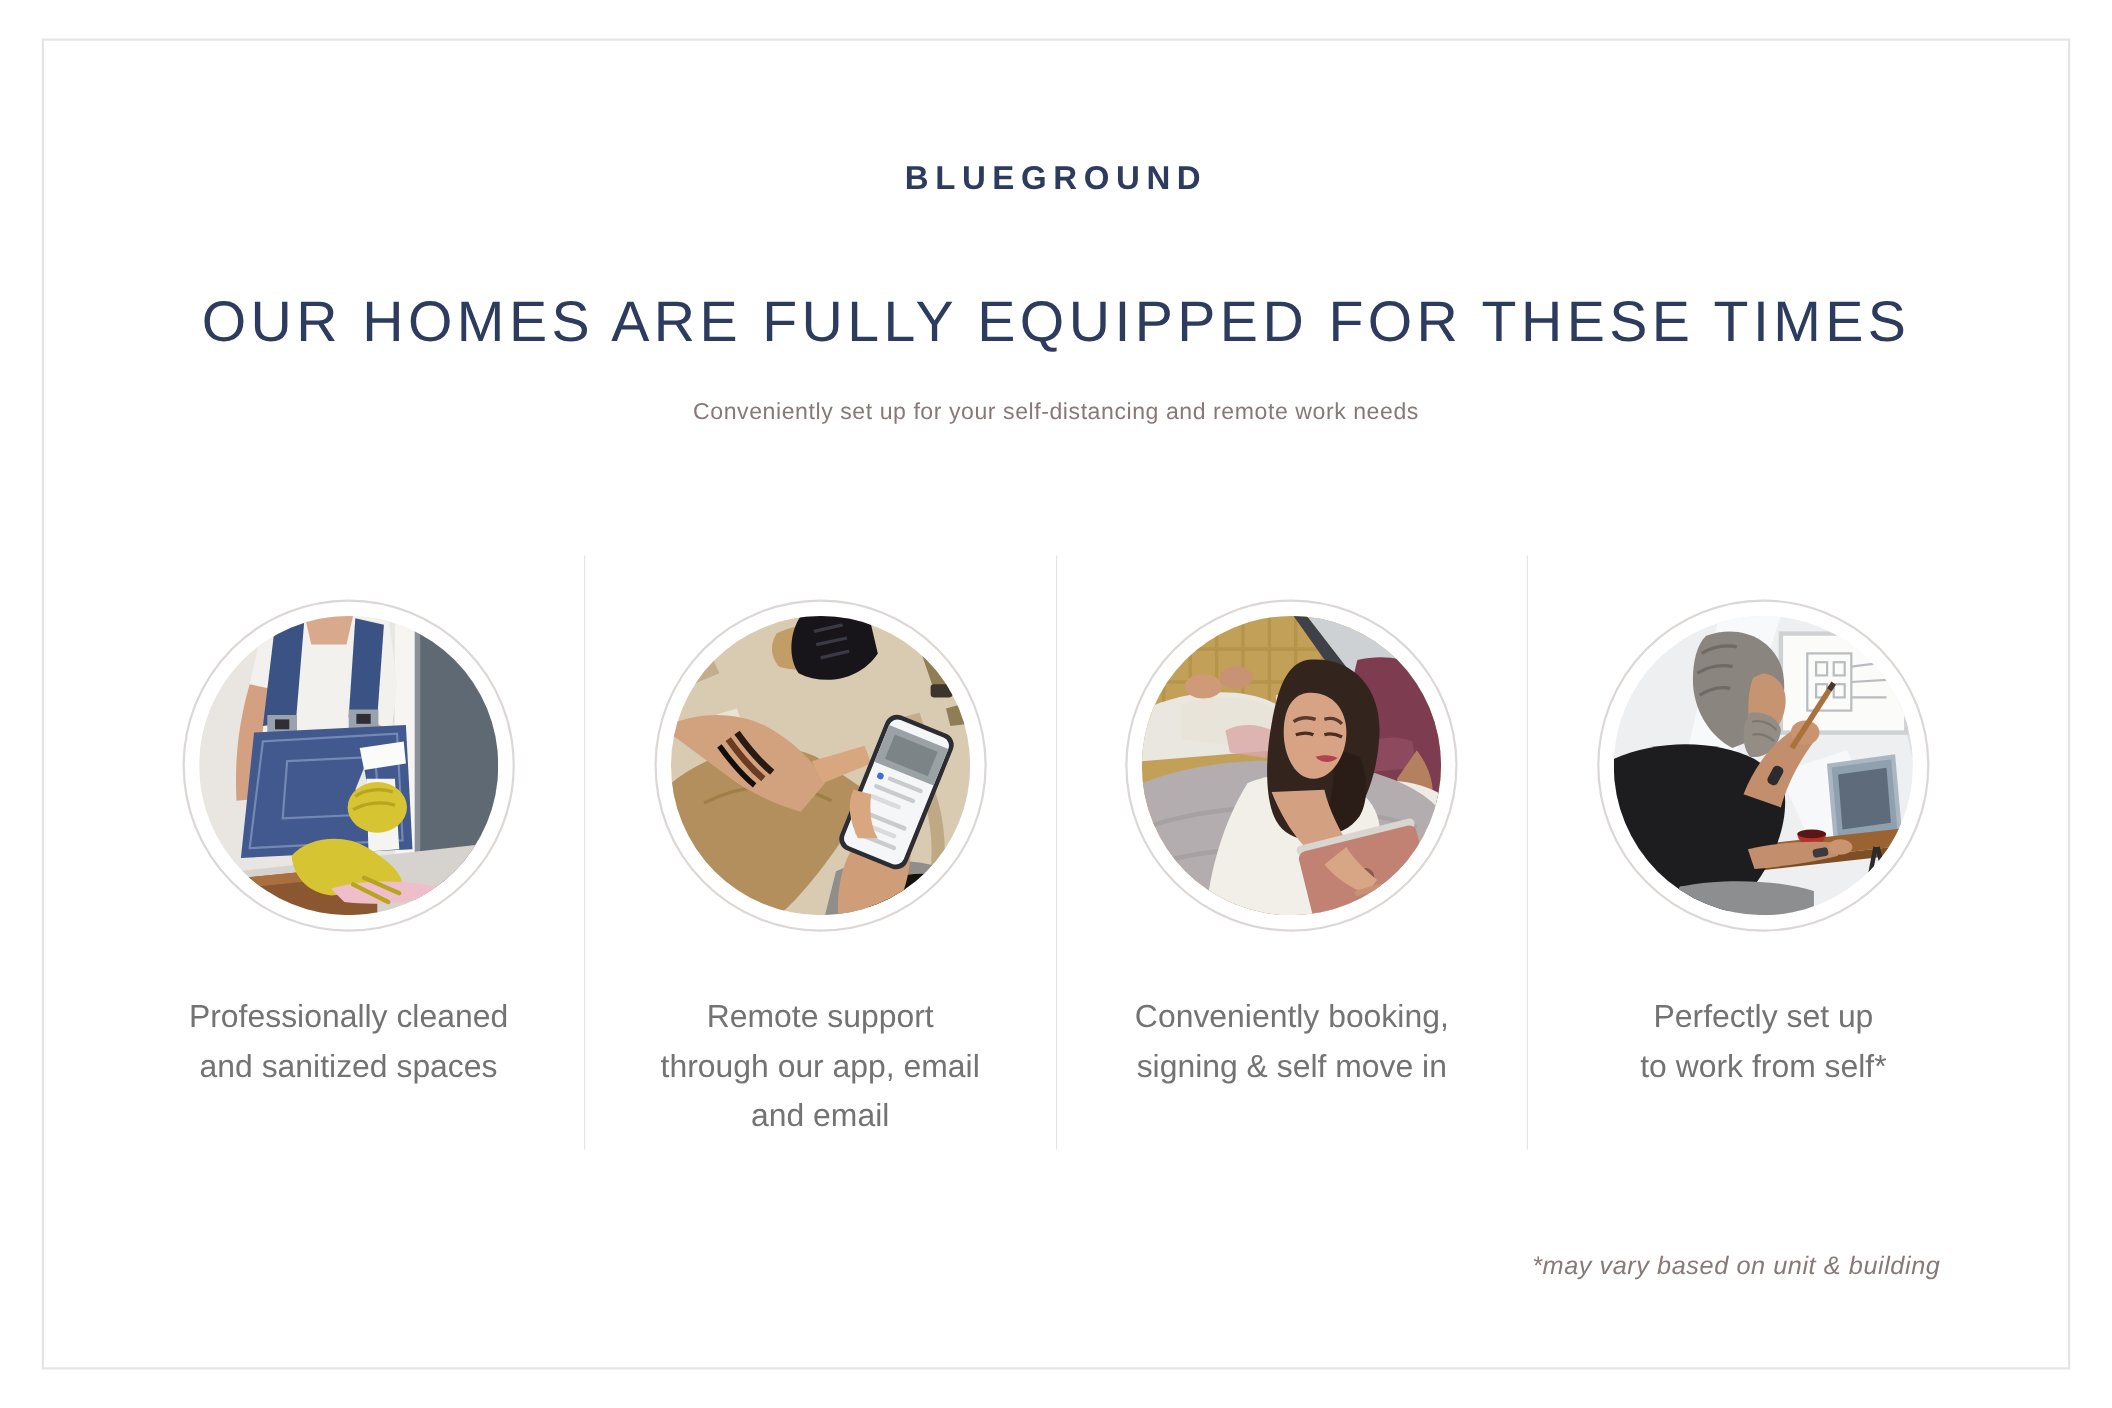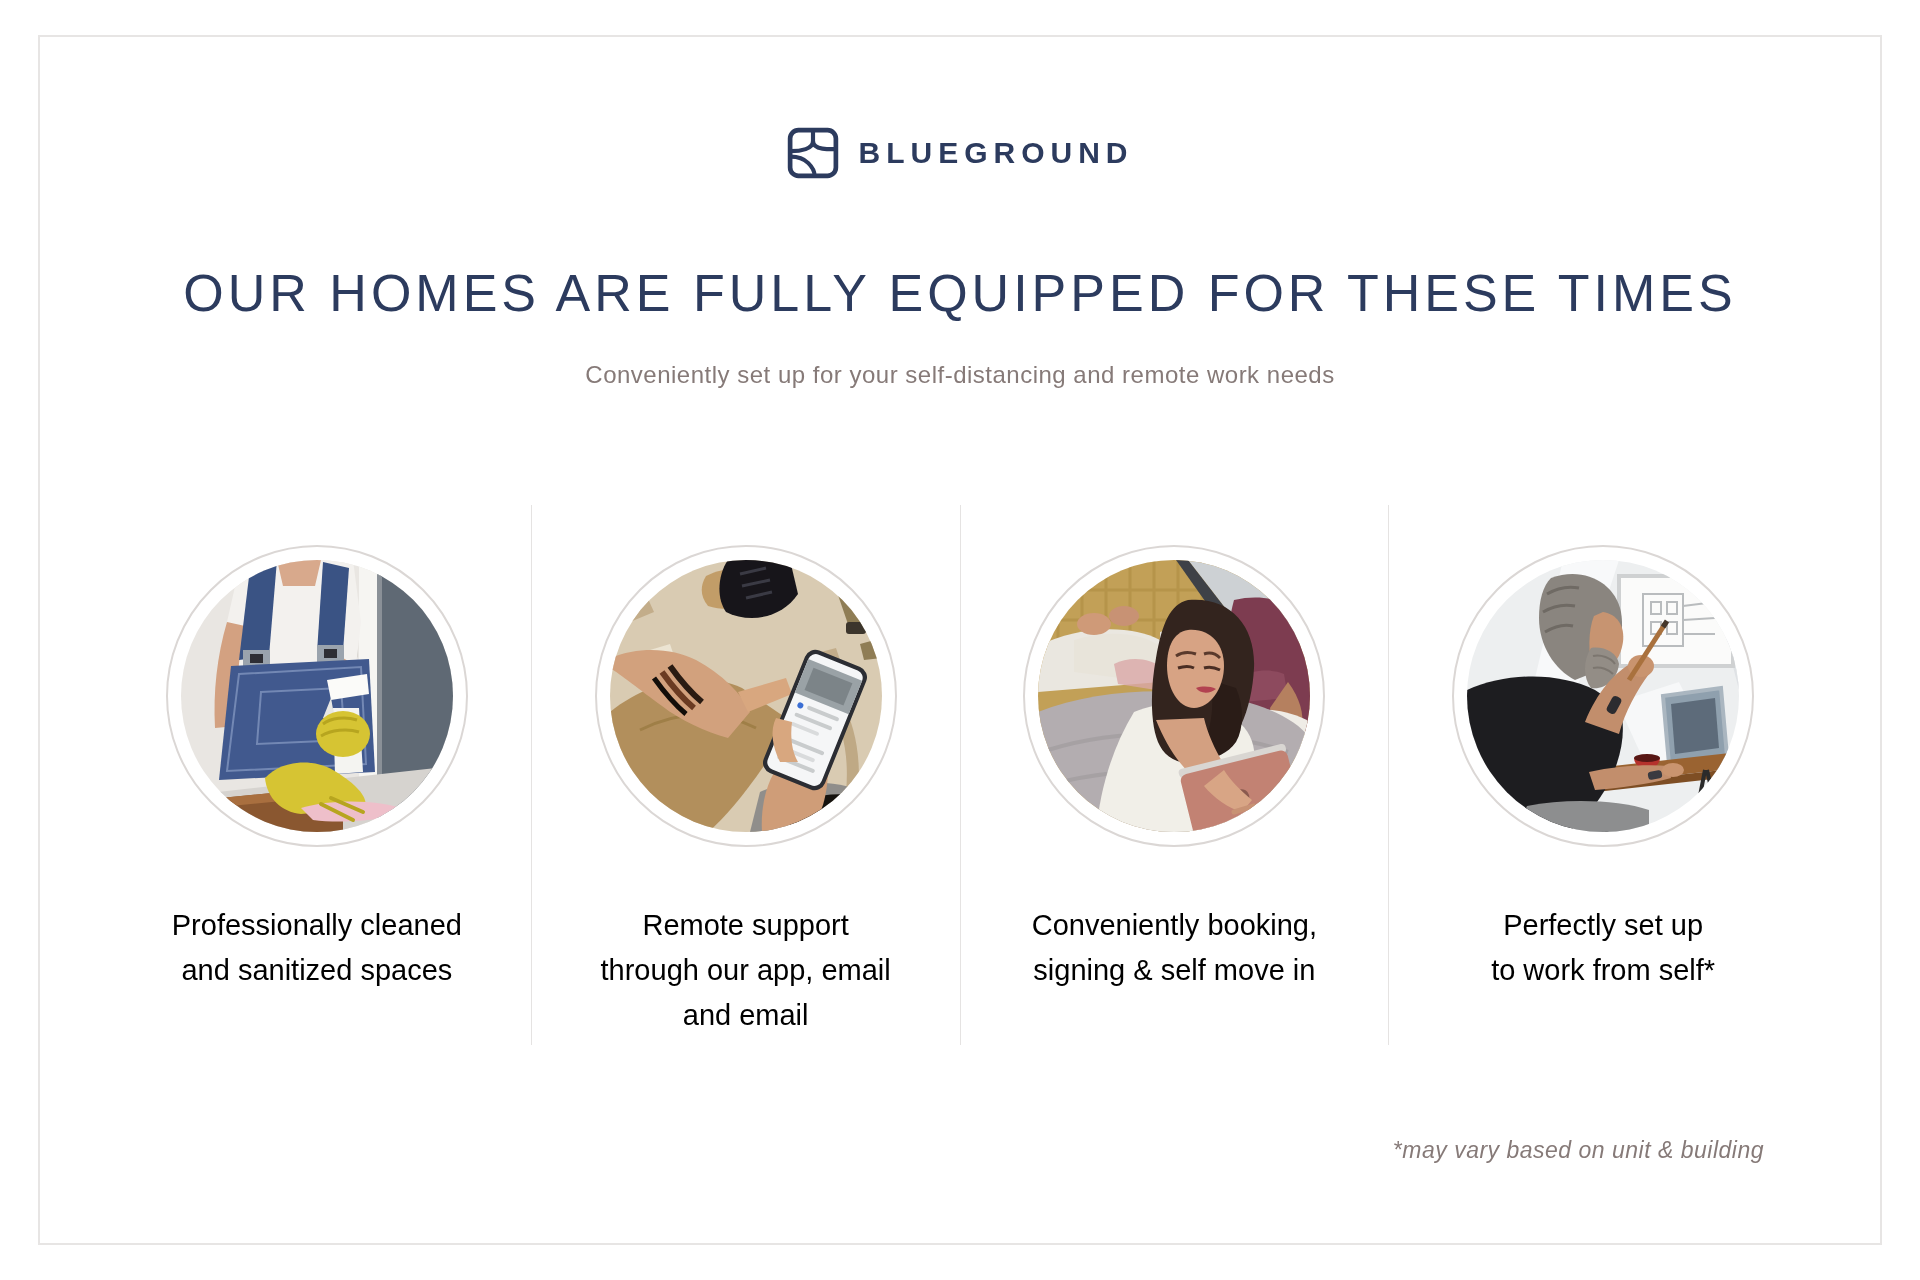--- a/index.html
+++ b/index.html
@@ -3,39 +3,39 @@
 <meta charset="utf-8">
 <style>
   * { margin:0; padding:0; box-sizing:border-box; }
   html,body { width:1920px; height:1280px; background:#ffffff; overflow:hidden;
               font-family:"Liberation Sans", sans-serif; }
   .page { position:relative; width:1920px; height:1280px; background:#fff; }
   .card { position:absolute; left:38px; top:35px; right:38px; bottom:35px;
           border:2px solid #e7e5e4; background:#fff; padding-top:90px; }
 
   
-  .logo-row { display:flex; align-items:center; justify-content:center; gap:20px; height:52px; }
+  .logo-row { display:flex; align-items:center; justify-content:center; gap:20px; height:52px;flex-direction:column; }
   .logo-mark { width:52px; height:52px; }
   .logo-word { color:#2c3b5e; font-size:30px; font-weight:bold; letter-spacing:6px; }
 
   
   .title { margin-top:84px; text-align:center; color:#2c3b5e; font-weight:normal;
            font-size:52px; line-height:60px; letter-spacing:4px; }
-  .subtitle { margin-top:30px; text-align:center; color:#867a78; font-size:24px;
+  .subtitle { margin-top:30px; text-align:center; color:#867a78; font-size:21px;
               line-height:44px; letter-spacing:0.5px; }
 
   
   .columns { display:flex; margin:108px 63px 0 63px; min-height:540px; align-items:stretch; }
   .column { flex:1 1 0; display:flex; flex-direction:column; align-items:center; }
   .col-divider { width:1px; background:#e5e3e2; }
   .circle-ring { margin-top:40px; width:302px; height:302px; border:2px solid #dbd7d5;
                  border-radius:50%; padding:13px; background:#fff; }
   .circle-photo { width:272px; height:272px; border-radius:50%; overflow:hidden; }
   .circle-photo svg { display:block; width:272px; height:272px; }
-  .caption { margin-top:56px; text-align:center; color:#000000; font-size:29px; line-height:45px; }
+  .caption { margin-top:56px; text-align:center; color:#737373; font-size:29px; line-height:45px; }
 
   .footnote { position:absolute; top:1100px; right:116px; color:#867a78; font-size:23px;
               font-style:italic; letter-spacing:0.5px; }
 </style>
 </head>
 <body>
 
 <div class="page">
   <div class="card">
 

